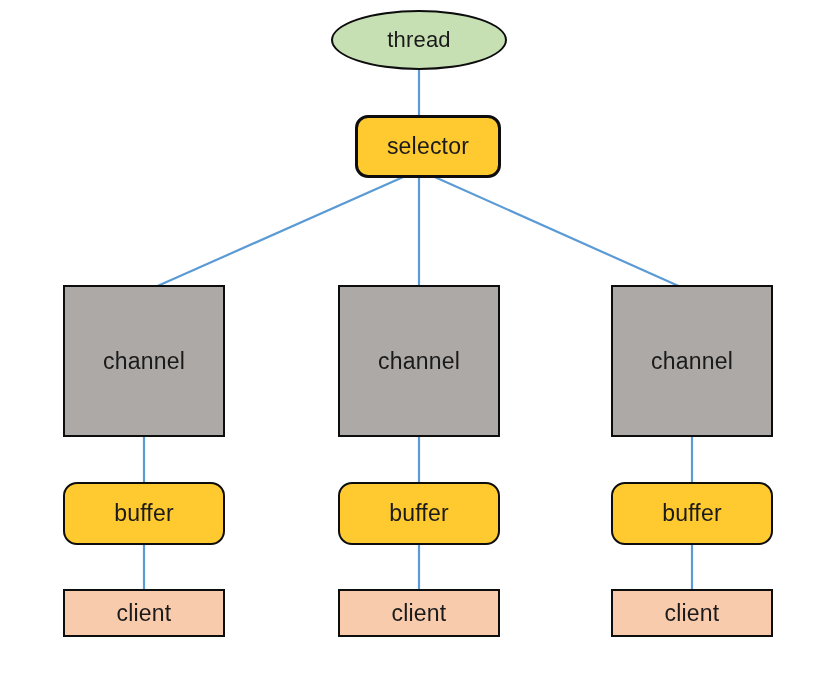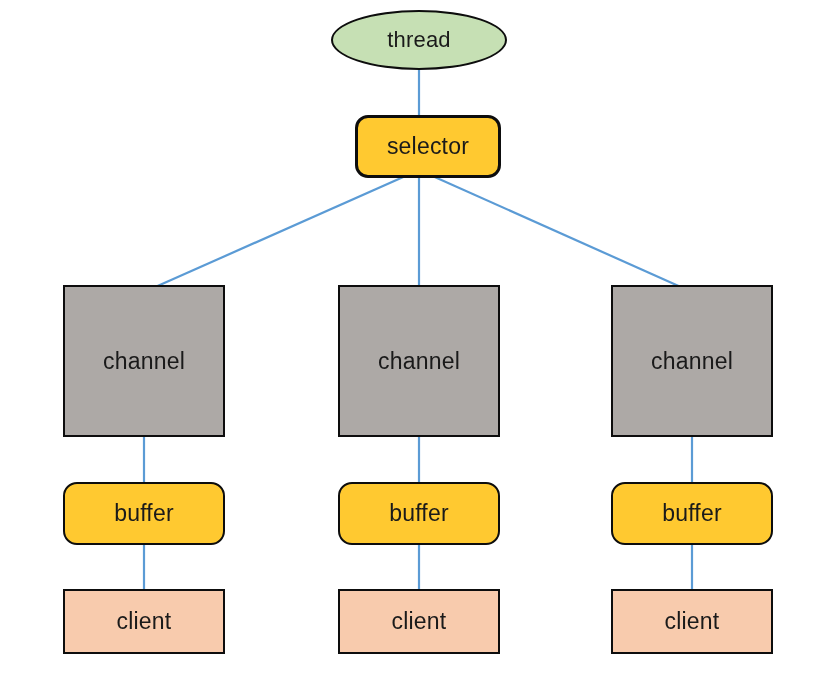--- a/index.html
+++ b/index.html
@@ -63,21 +63,21 @@
   }
   .node-buffer {
     top: 482px;
     width: 162px; height: 63px;
     background: var(--node-gold, #FFC930);
     border: 2.5px solid var(--border-black, #0D0D0D);
     border-radius: 14px;
   }
   .node-client {
     top: 589px;
-    width: 162px; height: 65px;
+    width: 162px; height: 48px;
     background: var(--node-peach, #F8CBAD);
     border: 2.5px solid var(--border-black, #0D0D0D);
   }
   .col-0 { left: 63px; }
   .col-1 { left: 338px; }
   .col-2 { left: 611px; }
   .watermark {
     position: absolute;
     right: 16px;
     bottom: 6px;

